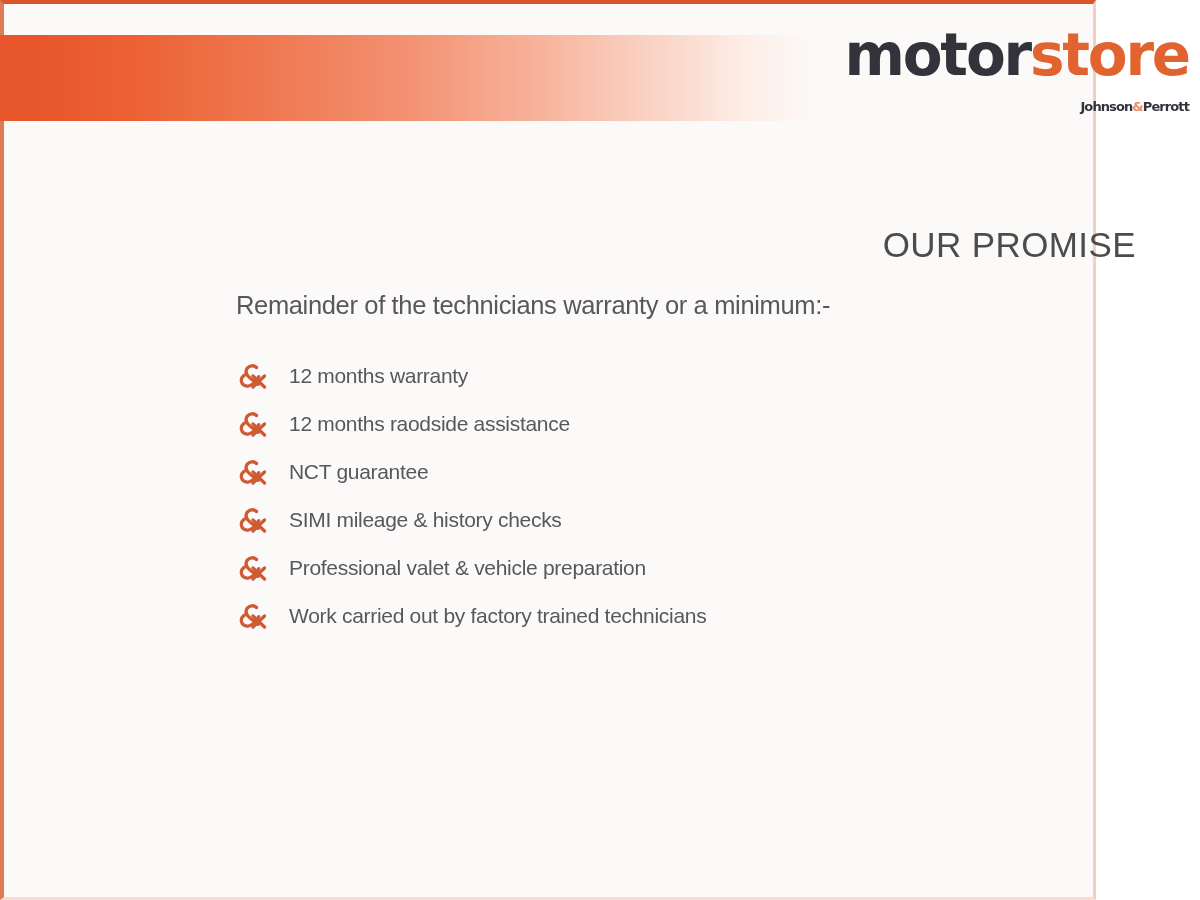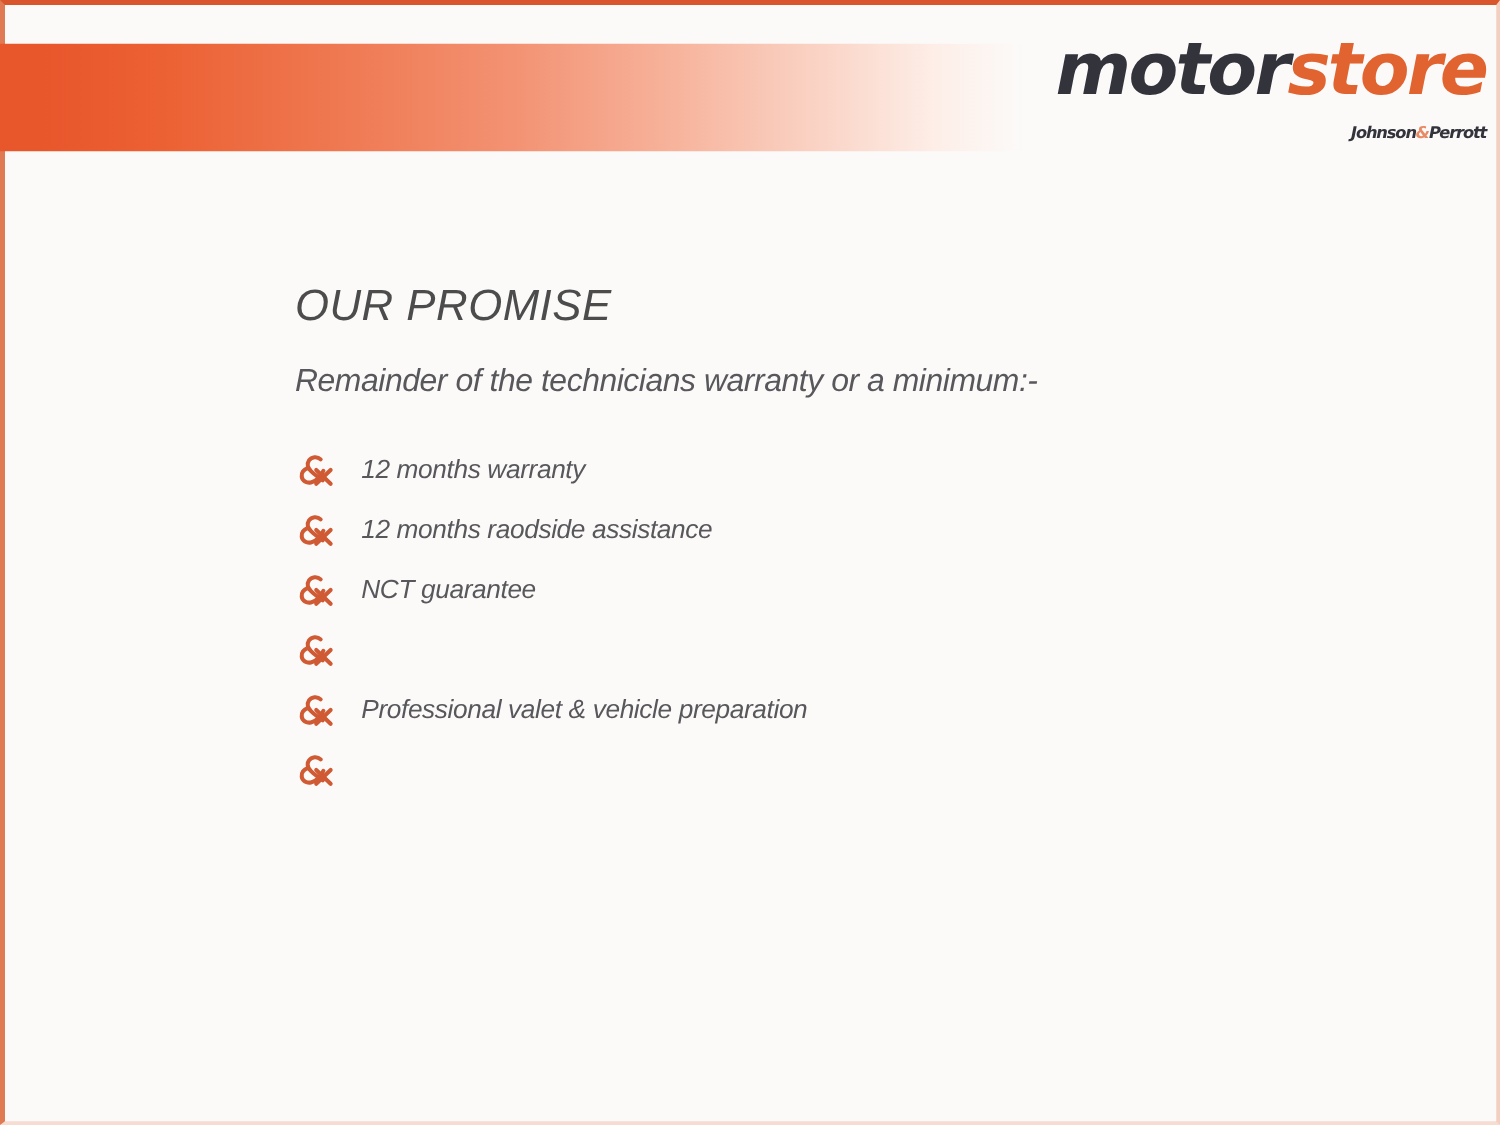--- a/index.html
+++ b/index.html
@@ -11,29 +11,28 @@
     width: 1200px;
     height: 900px;
     background: #ffffff;
     font-family: "Liberation Sans", sans-serif;
     overflow: hidden;
   }
 
   
   .slide {
     position: relative;
-    width: 1200px;
+    width: 1096px;
     height: 900px;
     box-sizing: border-box;
     background: #fbfaf9;
     border-top: 4px solid #d9562c;
     border-left: 4px solid #e07a55;
     border-right: 3px solid #f3cfc2;
     border-bottom: 3px solid #f6dcd1;
-    font-style: italic;
   }
 
   
   .header {
     position: absolute;
     left: 0;
     top: 0;
     width: 1193px;
     height: 126px;
   }
@@ -95,20 +94,21 @@
     width: 900px;
   }
 
   .page-title {
     font-size: 35px;
     font-weight: normal;
     color: #4c4c4c;
     letter-spacing: 0.4px;
     margin: 0 0 26px 0;
     line-height: 1.1;
+    text-align: right;
   }
 
   .subtitle {
     font-size: 25.5px;
     font-weight: normal;
     color: #58585c;
     letter-spacing: -0.35px;
     margin: 0 0 32px 0;
     line-height: 1.15;
   }
@@ -213,20 +213,21 @@
         <span class="bullet-icon">
           <svg width="34" height="34" viewBox="0 0 34 34" aria-hidden="true">
             <g fill="none" stroke="#cf5a33" stroke-width="3.3" stroke-linecap="round" stroke-linejoin="round">
               <path d="M20.5 7.5c-2.6-2.6-7.2-2.2-9.3 0.8-2.0 2.9-0.8 6.3 1.6 8.6 3.0 2.9 9.4 7.4 9.4 7.4"></path>
               <path d="M10.0 14.5c-3.0 1.2-5.1 3.8-4.6 6.9 0.5 3.3 4.0 5.3 7.3 4.6 4.4-1.0 7.9-5.2 10.0-9.3"></path>
               <path d="M17.0 16.0 L28.5 27.0"></path>
               <path d="M28.5 16.0 L17.0 27.0"></path>
             </g>
           </svg>
         </span>
+        <span class="item-label">SIMI mileage &amp; history checks</span>
       </li>
       <li class="promise-item">
         <span class="bullet-icon">
           <svg width="34" height="34" viewBox="0 0 34 34" aria-hidden="true">
             <g fill="none" stroke="#cf5a33" stroke-width="3.3" stroke-linecap="round" stroke-linejoin="round">
               <path d="M20.5 7.5c-2.6-2.6-7.2-2.2-9.3 0.8-2.0 2.9-0.8 6.3 1.6 8.6 3.0 2.9 9.4 7.4 9.4 7.4"></path>
               <path d="M10.0 14.5c-3.0 1.2-5.1 3.8-4.6 6.9 0.5 3.3 4.0 5.3 7.3 4.6 4.4-1.0 7.9-5.2 10.0-9.3"></path>
               <path d="M17.0 16.0 L28.5 27.0"></path>
               <path d="M28.5 16.0 L17.0 27.0"></path>
             </g>
@@ -238,18 +239,19 @@
         <span class="bullet-icon">
           <svg width="34" height="34" viewBox="0 0 34 34" aria-hidden="true">
             <g fill="none" stroke="#cf5a33" stroke-width="3.3" stroke-linecap="round" stroke-linejoin="round">
               <path d="M20.5 7.5c-2.6-2.6-7.2-2.2-9.3 0.8-2.0 2.9-0.8 6.3 1.6 8.6 3.0 2.9 9.4 7.4 9.4 7.4"></path>
               <path d="M10.0 14.5c-3.0 1.2-5.1 3.8-4.6 6.9 0.5 3.3 4.0 5.3 7.3 4.6 4.4-1.0 7.9-5.2 10.0-9.3"></path>
               <path d="M17.0 16.0 L28.5 27.0"></path>
               <path d="M28.5 16.0 L17.0 27.0"></path>
             </g>
           </svg>
         </span>
+        <span class="item-label">Work carried out by factory trained technicians</span>
       </li>
     </ul>
 
   </div>
 
 </div>
 
 </body></html>

